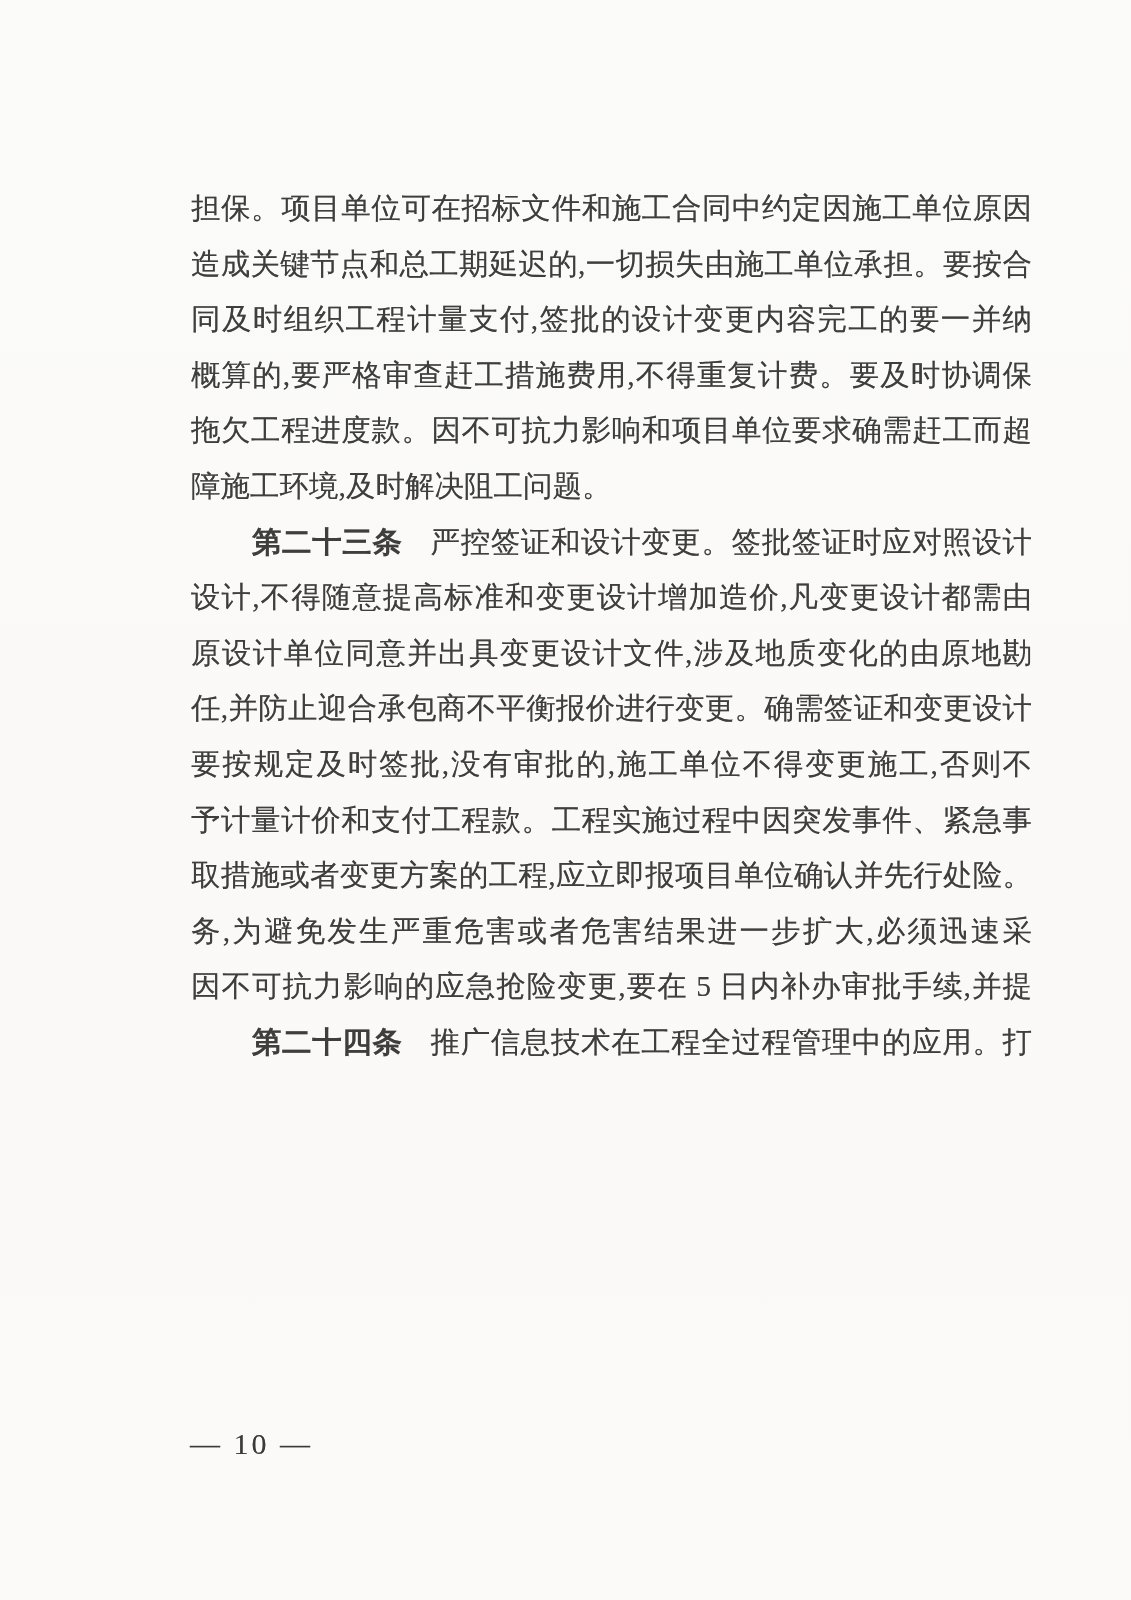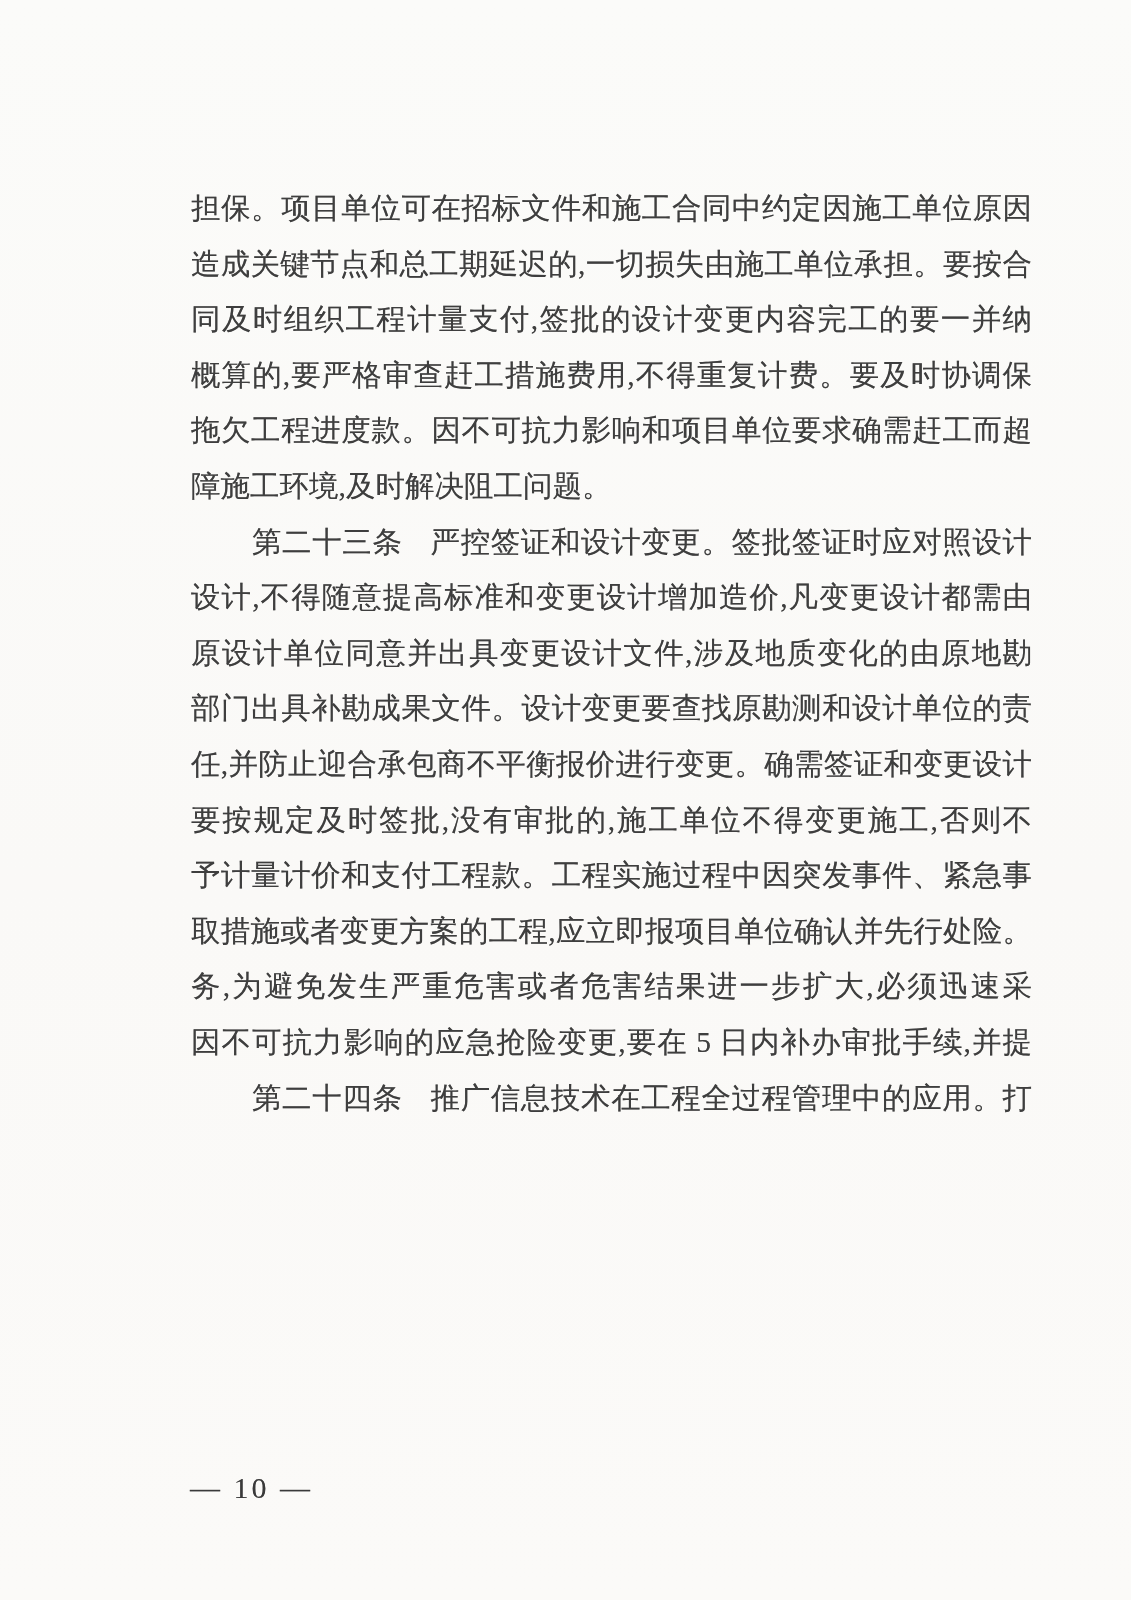--- a/index.html
+++ b/index.html
@@ -32,27 +32,27 @@
     overflow: hidden;
   }
   .justify {
     text-align: justify;
     text-align-last: justify;
   }
   .indent {
     text-indent: 61px;
   }
   .term {
-    font-weight: normal;
+    font-weight: bold;
     margin-right: 28px;
   }
   .footer {
     position: absolute;
     left: 190px;
-    top: 1468px;
+    top: 1424px;
     font-size: 30px;
     line-height: 40px;
     color: #3a3a3a;
     letter-spacing: 3px;
     text-shadow: 0 0 0.6px rgba(70,70,70,0.5);
   }
 </style>
 </head>
 <body>
 
@@ -64,21 +64,20 @@
     <div class="line justify">同及时组织工程计量支付,签批的设计变更内容完工的要一并纳</div>
     <div class="line justify">概算的,要严格审查赶工措施费用,不得重复计费。要及时协调保</div>
     <div class="line justify">拖欠工程进度款。因不可抗力影响和项目单位要求确需赶工而超</div>
     <div class="line">障施工环境,及时解决阻工问题。</div>
 
     <div class="line justify indent">
       <span class="term">第二十三条</span><span>严控签证和设计变更。签批签证时应对照设计文</span>
     </div>
     <div class="line justify">设计,不得随意提高标准和变更设计增加造价,凡变更设计都需由</div>
     <div class="line justify">原设计单位同意并出具变更设计文件,涉及地质变化的由原地勘</div>
-    <div class="line justify">部门出具补勘成果文件。设计变更要查找原勘测和设计单位的责</div>
     <div class="line justify">任,并防止迎合承包商不平衡报价进行变更。确需签证和变更设计</div>
     <div class="line justify">要按规定及时签批,没有审批的,施工单位不得变更施工,否则不</div>
     <div class="line justify">予计量计价和支付工程款。工程实施过程中因突发事件、紧急事</div>
     <div class="line justify">取措施或者变更方案的工程,应立即报项目单位确认并先行处险。</div>
     <div class="line justify">务,为避免发生严重危害或者危害结果进一步扩大,必须迅速采</div>
     <div class="line justify">因不可抗力影响的应急抢险变更,要在 5 日内补办审批手续,并提</div>
 
     <div class="line justify indent">
       <span class="term">第二十四条</span><span>推广信息技术在工程全过程管理中的应用。打造</span>
     </div>

